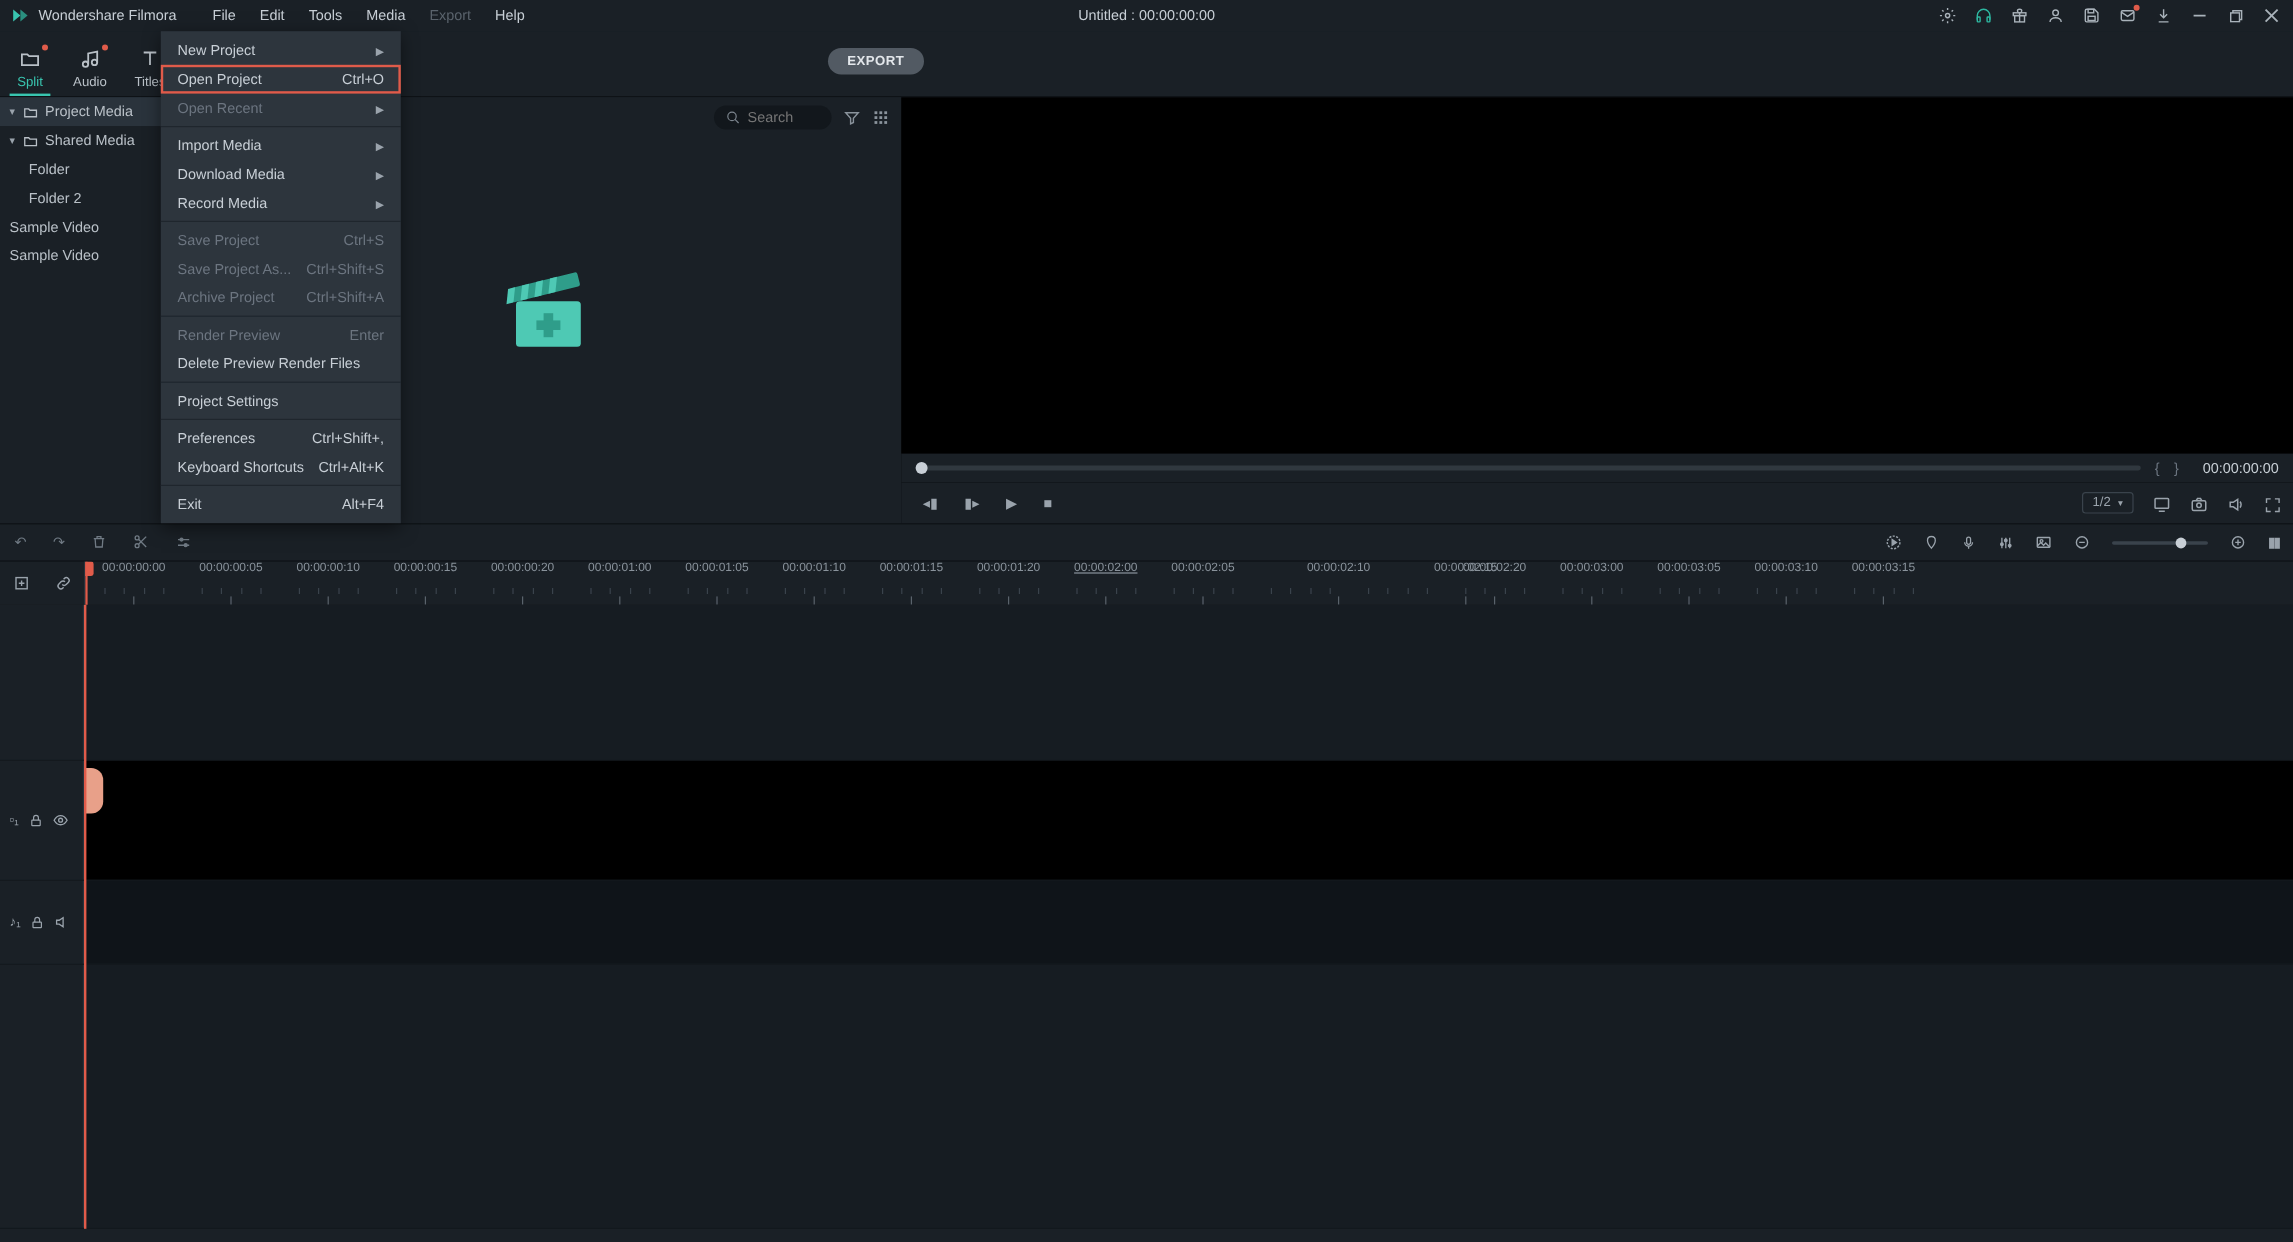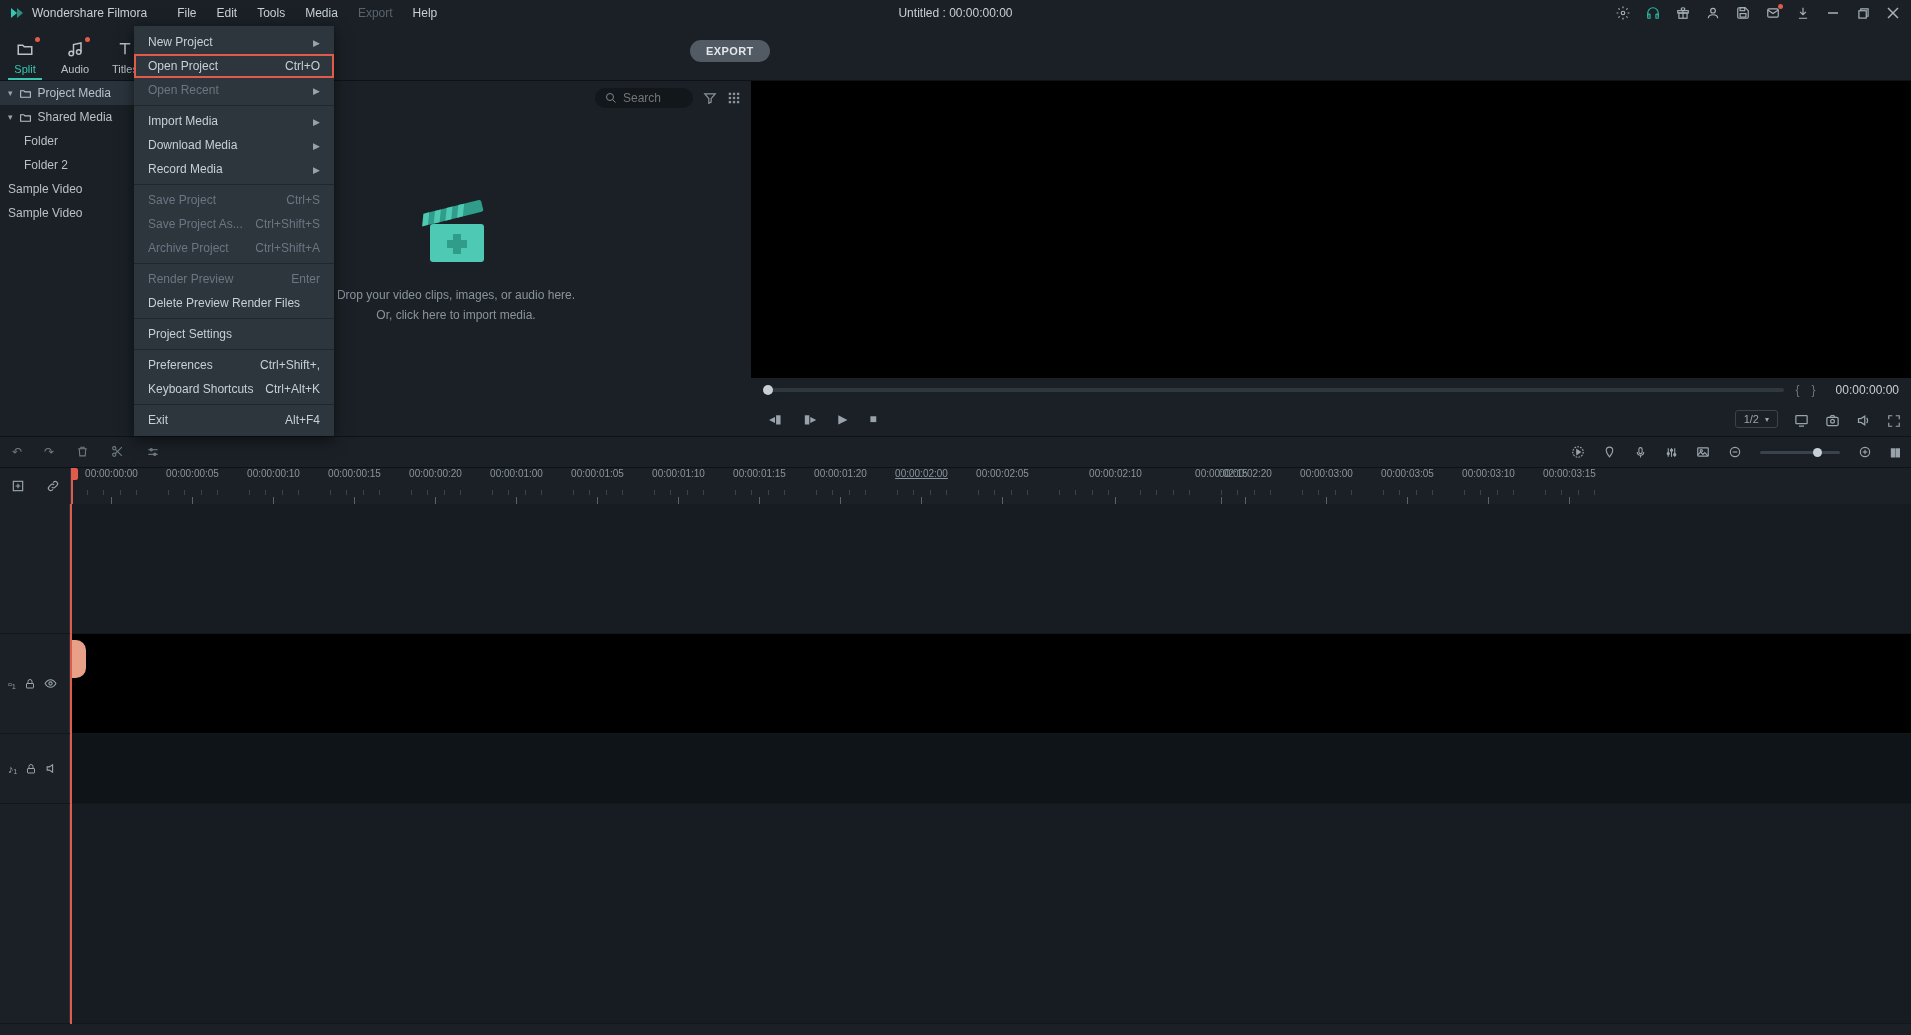--- a/index.html
+++ b/index.html
@@ -302,24 +302,20 @@
             <g transform="rotate(-14 40 24)">
                 <rect x="10" y="14" width="58" height="12" rx="2" fill="#2f9d8a"></rect>
             <rect x="14" y="14" width="6" height="12" fill="#4ec9b4" transform="skewX(-20)"></rect>
             <rect x="26" y="14" width="6" height="12" fill="#4ec9b4" transform="skewX(-20)"></rect>
             <rect x="38" y="14" width="6" height="12" fill="#4ec9b4" transform="skewX(-20)"></rect>
             <rect x="50" y="14" width="6" height="12" fill="#4ec9b4" transform="skewX(-20)"></rect>
               </g>
             <rect x="37" y="42" width="8" height="20" fill="#2f9d8a"></rect>
             <rect x="31" y="48" width="20" height="8" fill="#2f9d8a"></rect>
           </svg>
-        </div>
-        <div class="droptext">
-          <div>Drop your video clips, images, or audio here.</div>
-          <div>Or, click here to import media.</div>
         </div>
       </div>
       <div style="height:34px;display:flex;align-items:center;gap:20px;padding:0 14px;color:#8a939c">
         <span>
             <svg width="15" height="15" viewBox="0 0 24 24" fill="none" stroke="currentColor" stroke-width="2">
               <path d="M3 7h6l2 2h10v10H3z"></path>
               <line x1="18" y1="6" x2="22" y2="6"></line>
               <line x1="20" y1="4" x2="20" y2="8"></line>
             </svg>
           </span>

